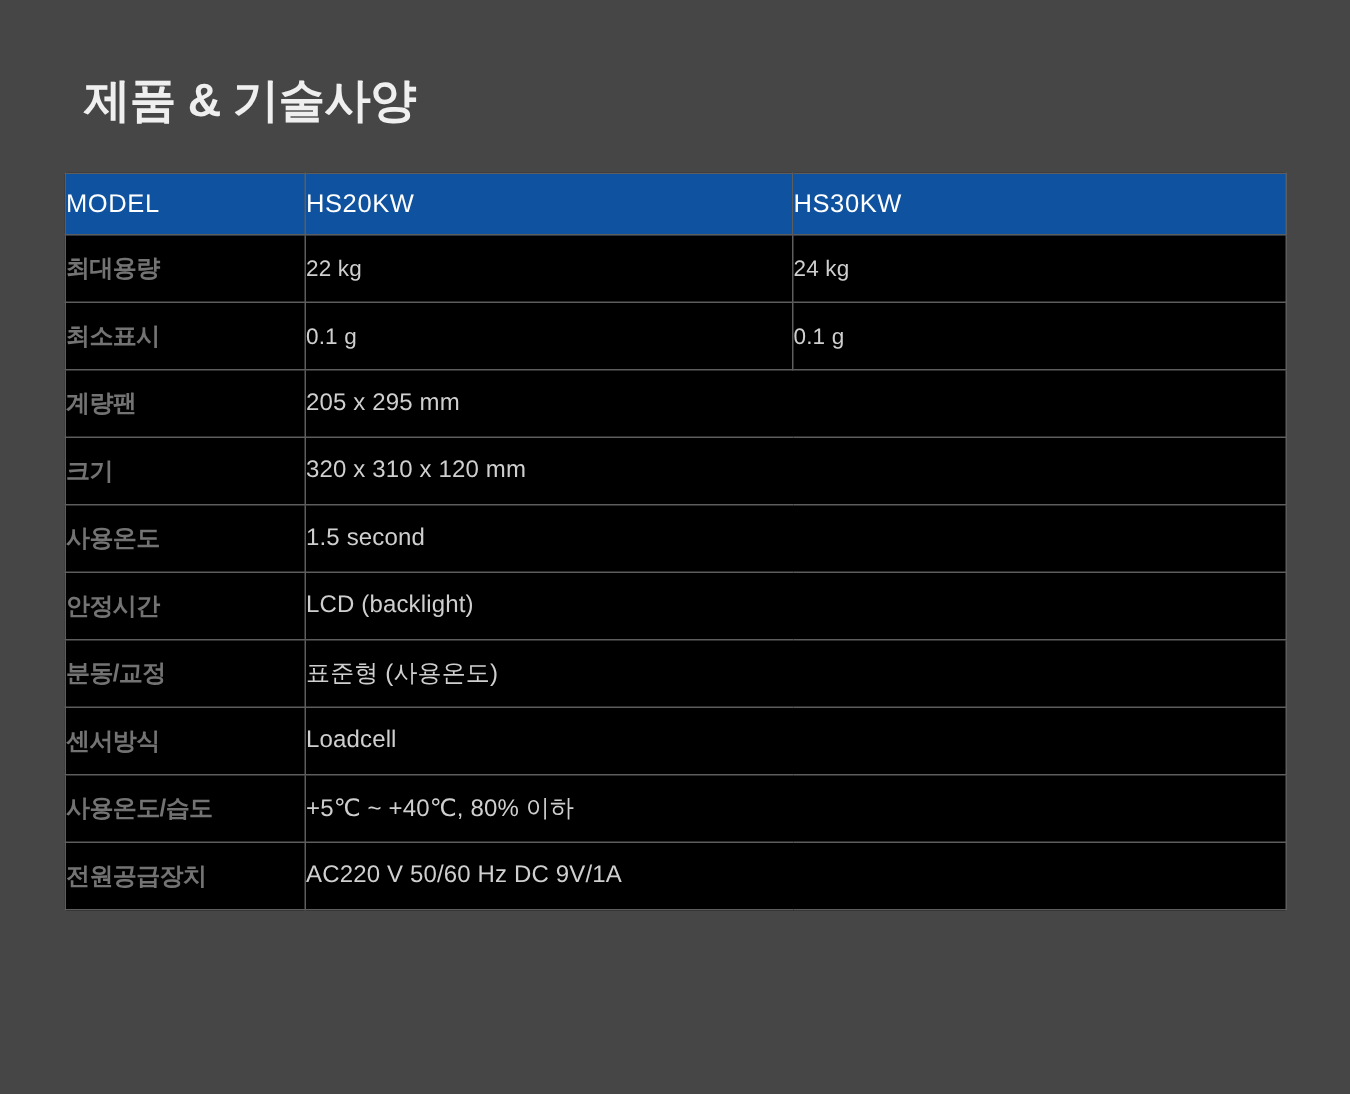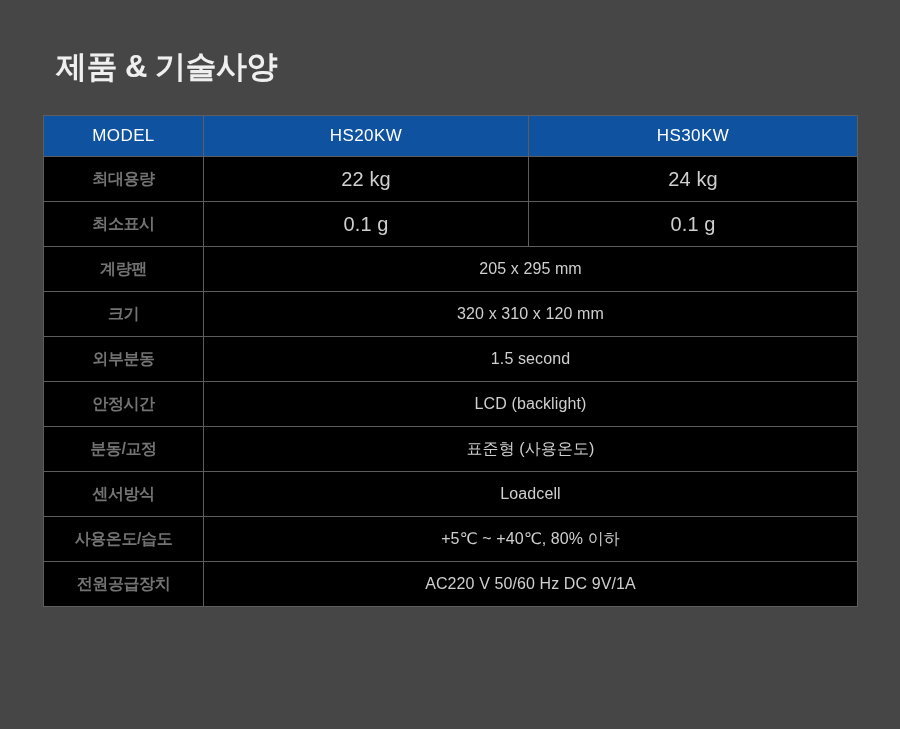--- a/index.html
+++ b/index.html
@@ -43,21 +43,21 @@
     table-layout: fixed;
     background: #000000;
   }
   table.spec-table col.col-label { width: 160px; }
   table.spec-table col.col-a     { width: 325px; }
   table.spec-table col.col-b     { width: 329px; }
 
   table.spec-table th,
   table.spec-table td {
     border: 1px solid #5d5d5d;
-    text-align: center;
+    text-align: left;
     vertical-align: middle;
     padding: 0;
   }
   thead th {
     background: #0f52a0;
     border-color: #3f6fae;
     height: 40px;
     color: #ffffff;
     font-size: 17px;
     font-weight: normal;
@@ -70,21 +70,21 @@
   tbody td.cell-label {
     background: #000000;
     color: #737373;
     font-size: 16px;
     font-weight: bold;
     letter-spacing: -0.4px;
   }
   tbody td.cell-value {
     background: #000000;
     color: #cfcfcf;
-    font-size: 20px;
+    font-size: 15px;
     font-weight: normal;
     letter-spacing: 0.1px;
   }
   tbody td.cell-value.span-all {
     font-size: 16px;
   }
 </style>
 </head>
 <body>
 
@@ -119,21 +119,21 @@
           </tr>
           <tr>
             <td class="cell-label">계량팬</td>
             <td class="cell-value span-all" colspan="2">205 x 295 mm</td>
           </tr>
           <tr>
             <td class="cell-label">크기</td>
             <td class="cell-value span-all" colspan="2">320 x 310 x 120 mm</td>
           </tr>
           <tr>
-            <td class="cell-label">외부분동</td>
+            <td class="cell-label">사용온도</td>
             <td class="cell-value span-all" colspan="2">1.5 second</td>
           </tr>
           <tr>
             <td class="cell-label">안정시간</td>
             <td class="cell-value span-all" colspan="2">LCD (backlight)</td>
           </tr>
           <tr>
             <td class="cell-label">분동/교정</td>
             <td class="cell-value span-all" colspan="2">표준형 (사용온도)</td>
           </tr>

